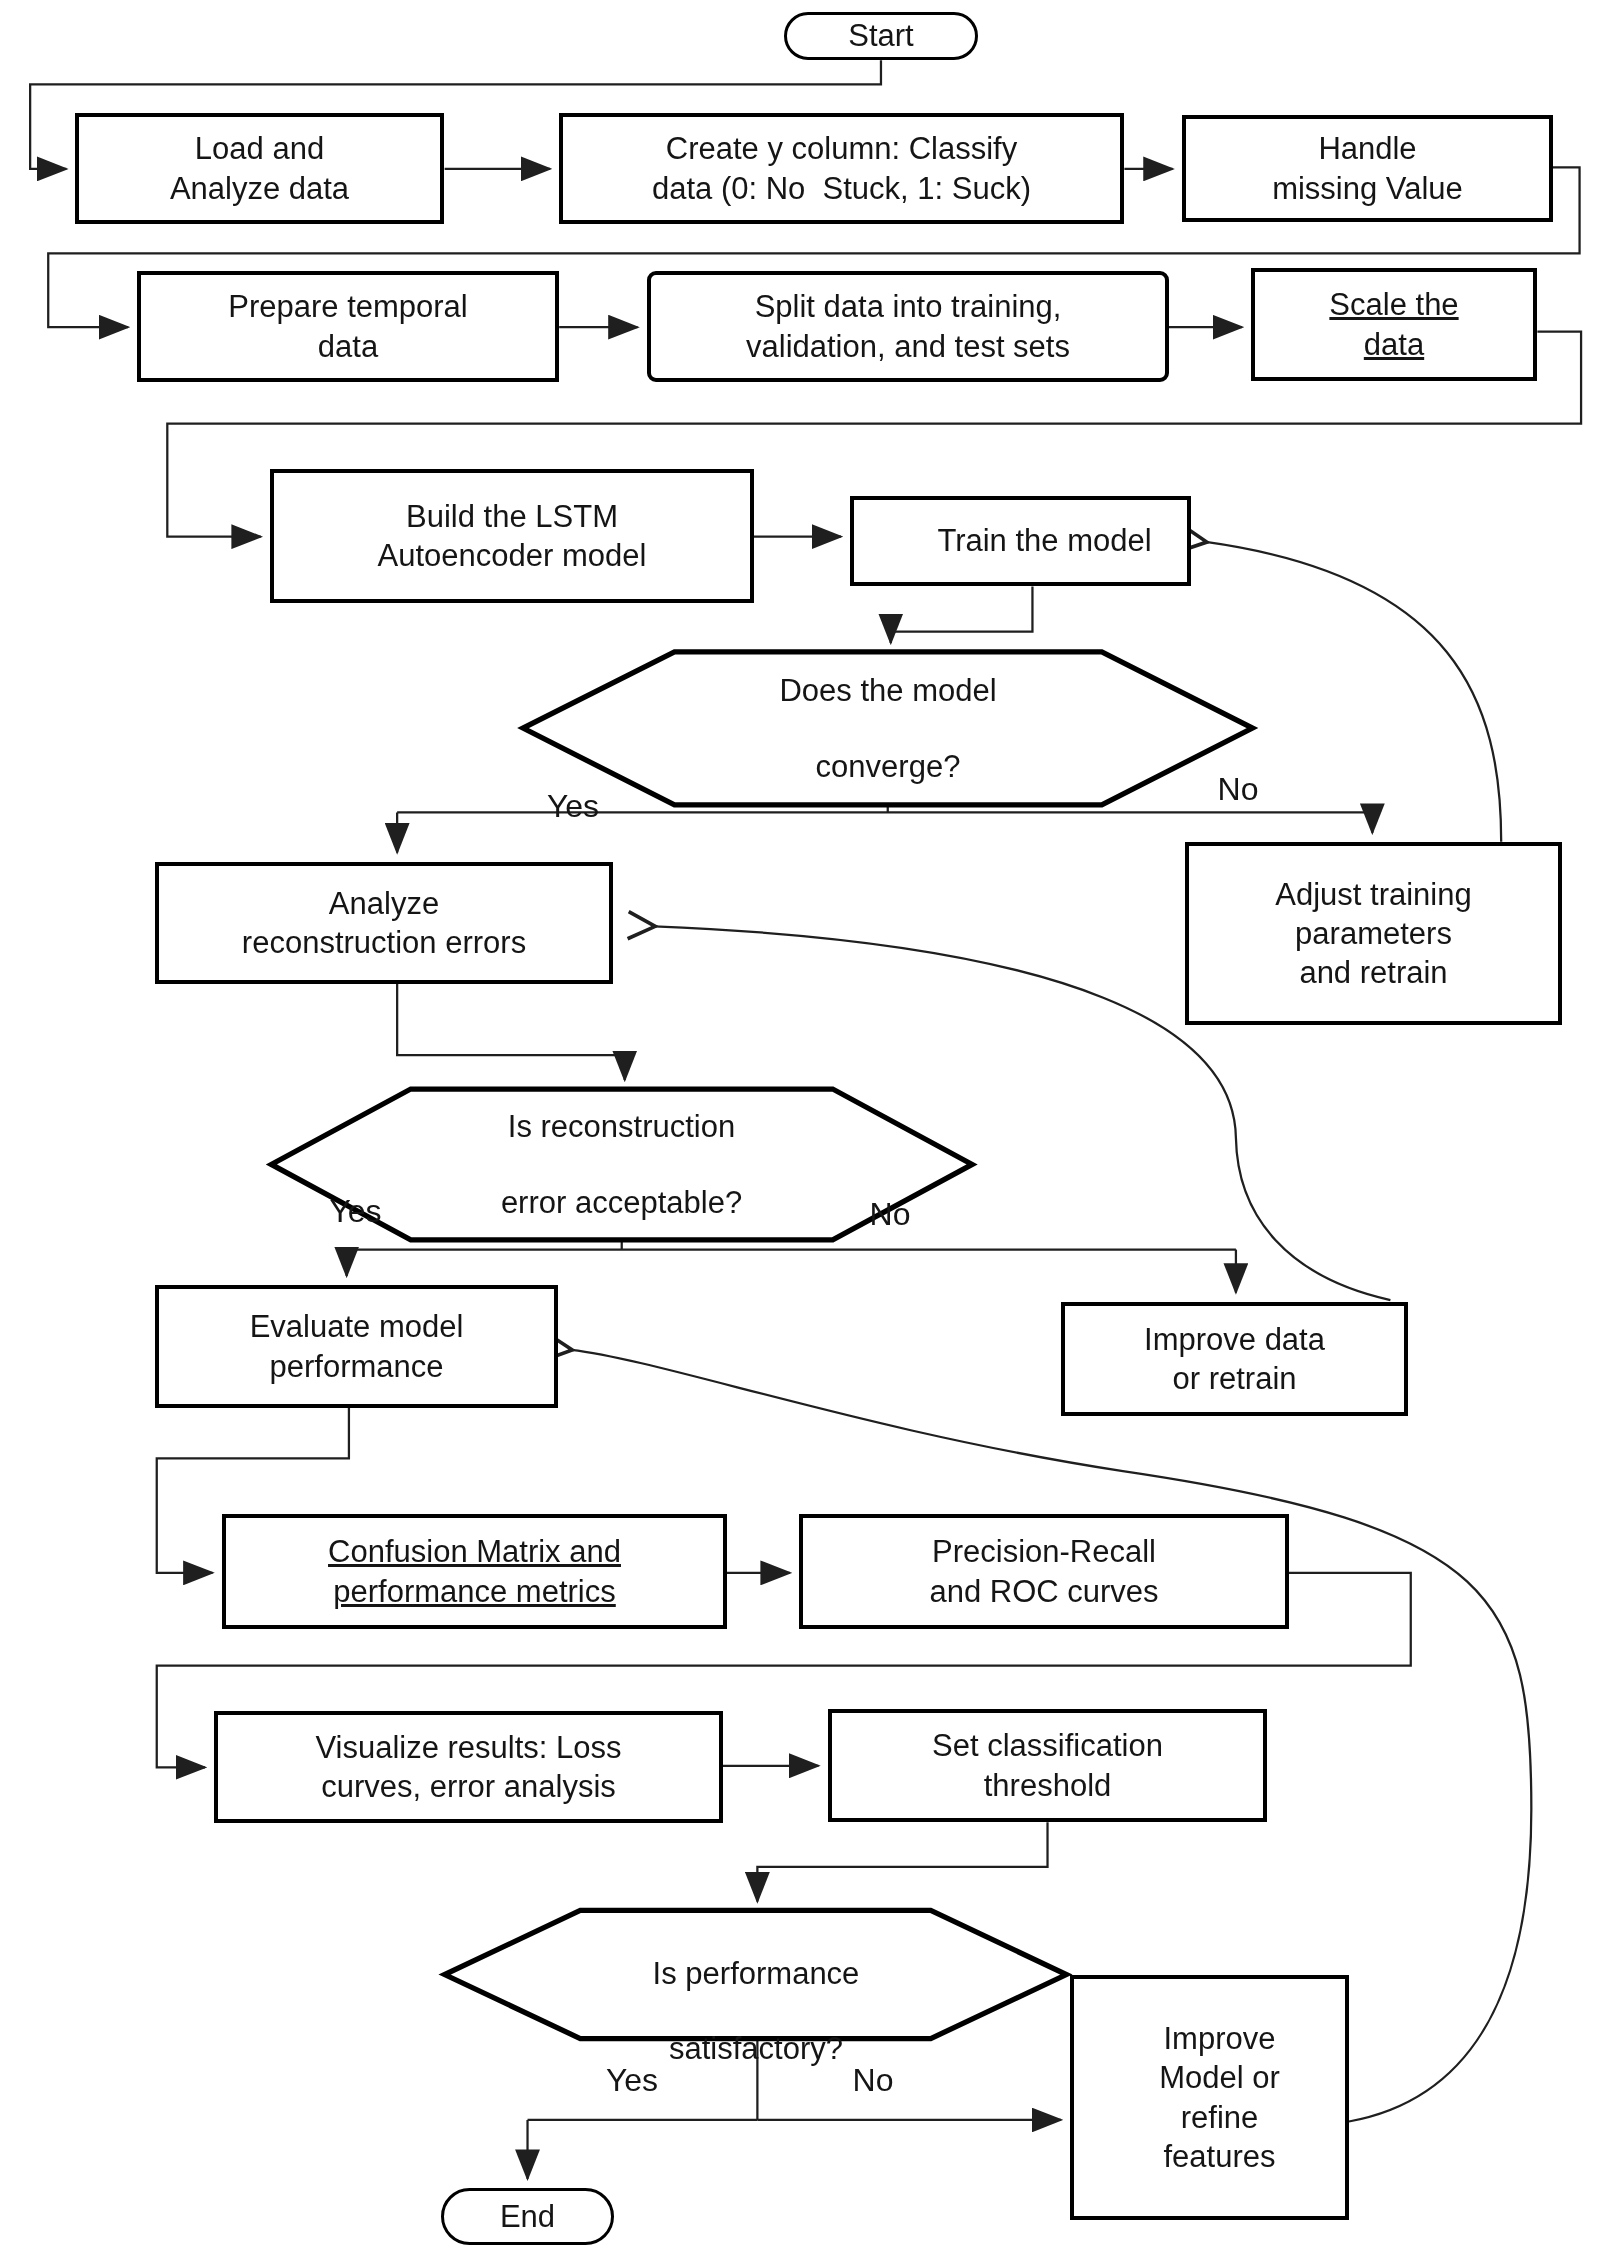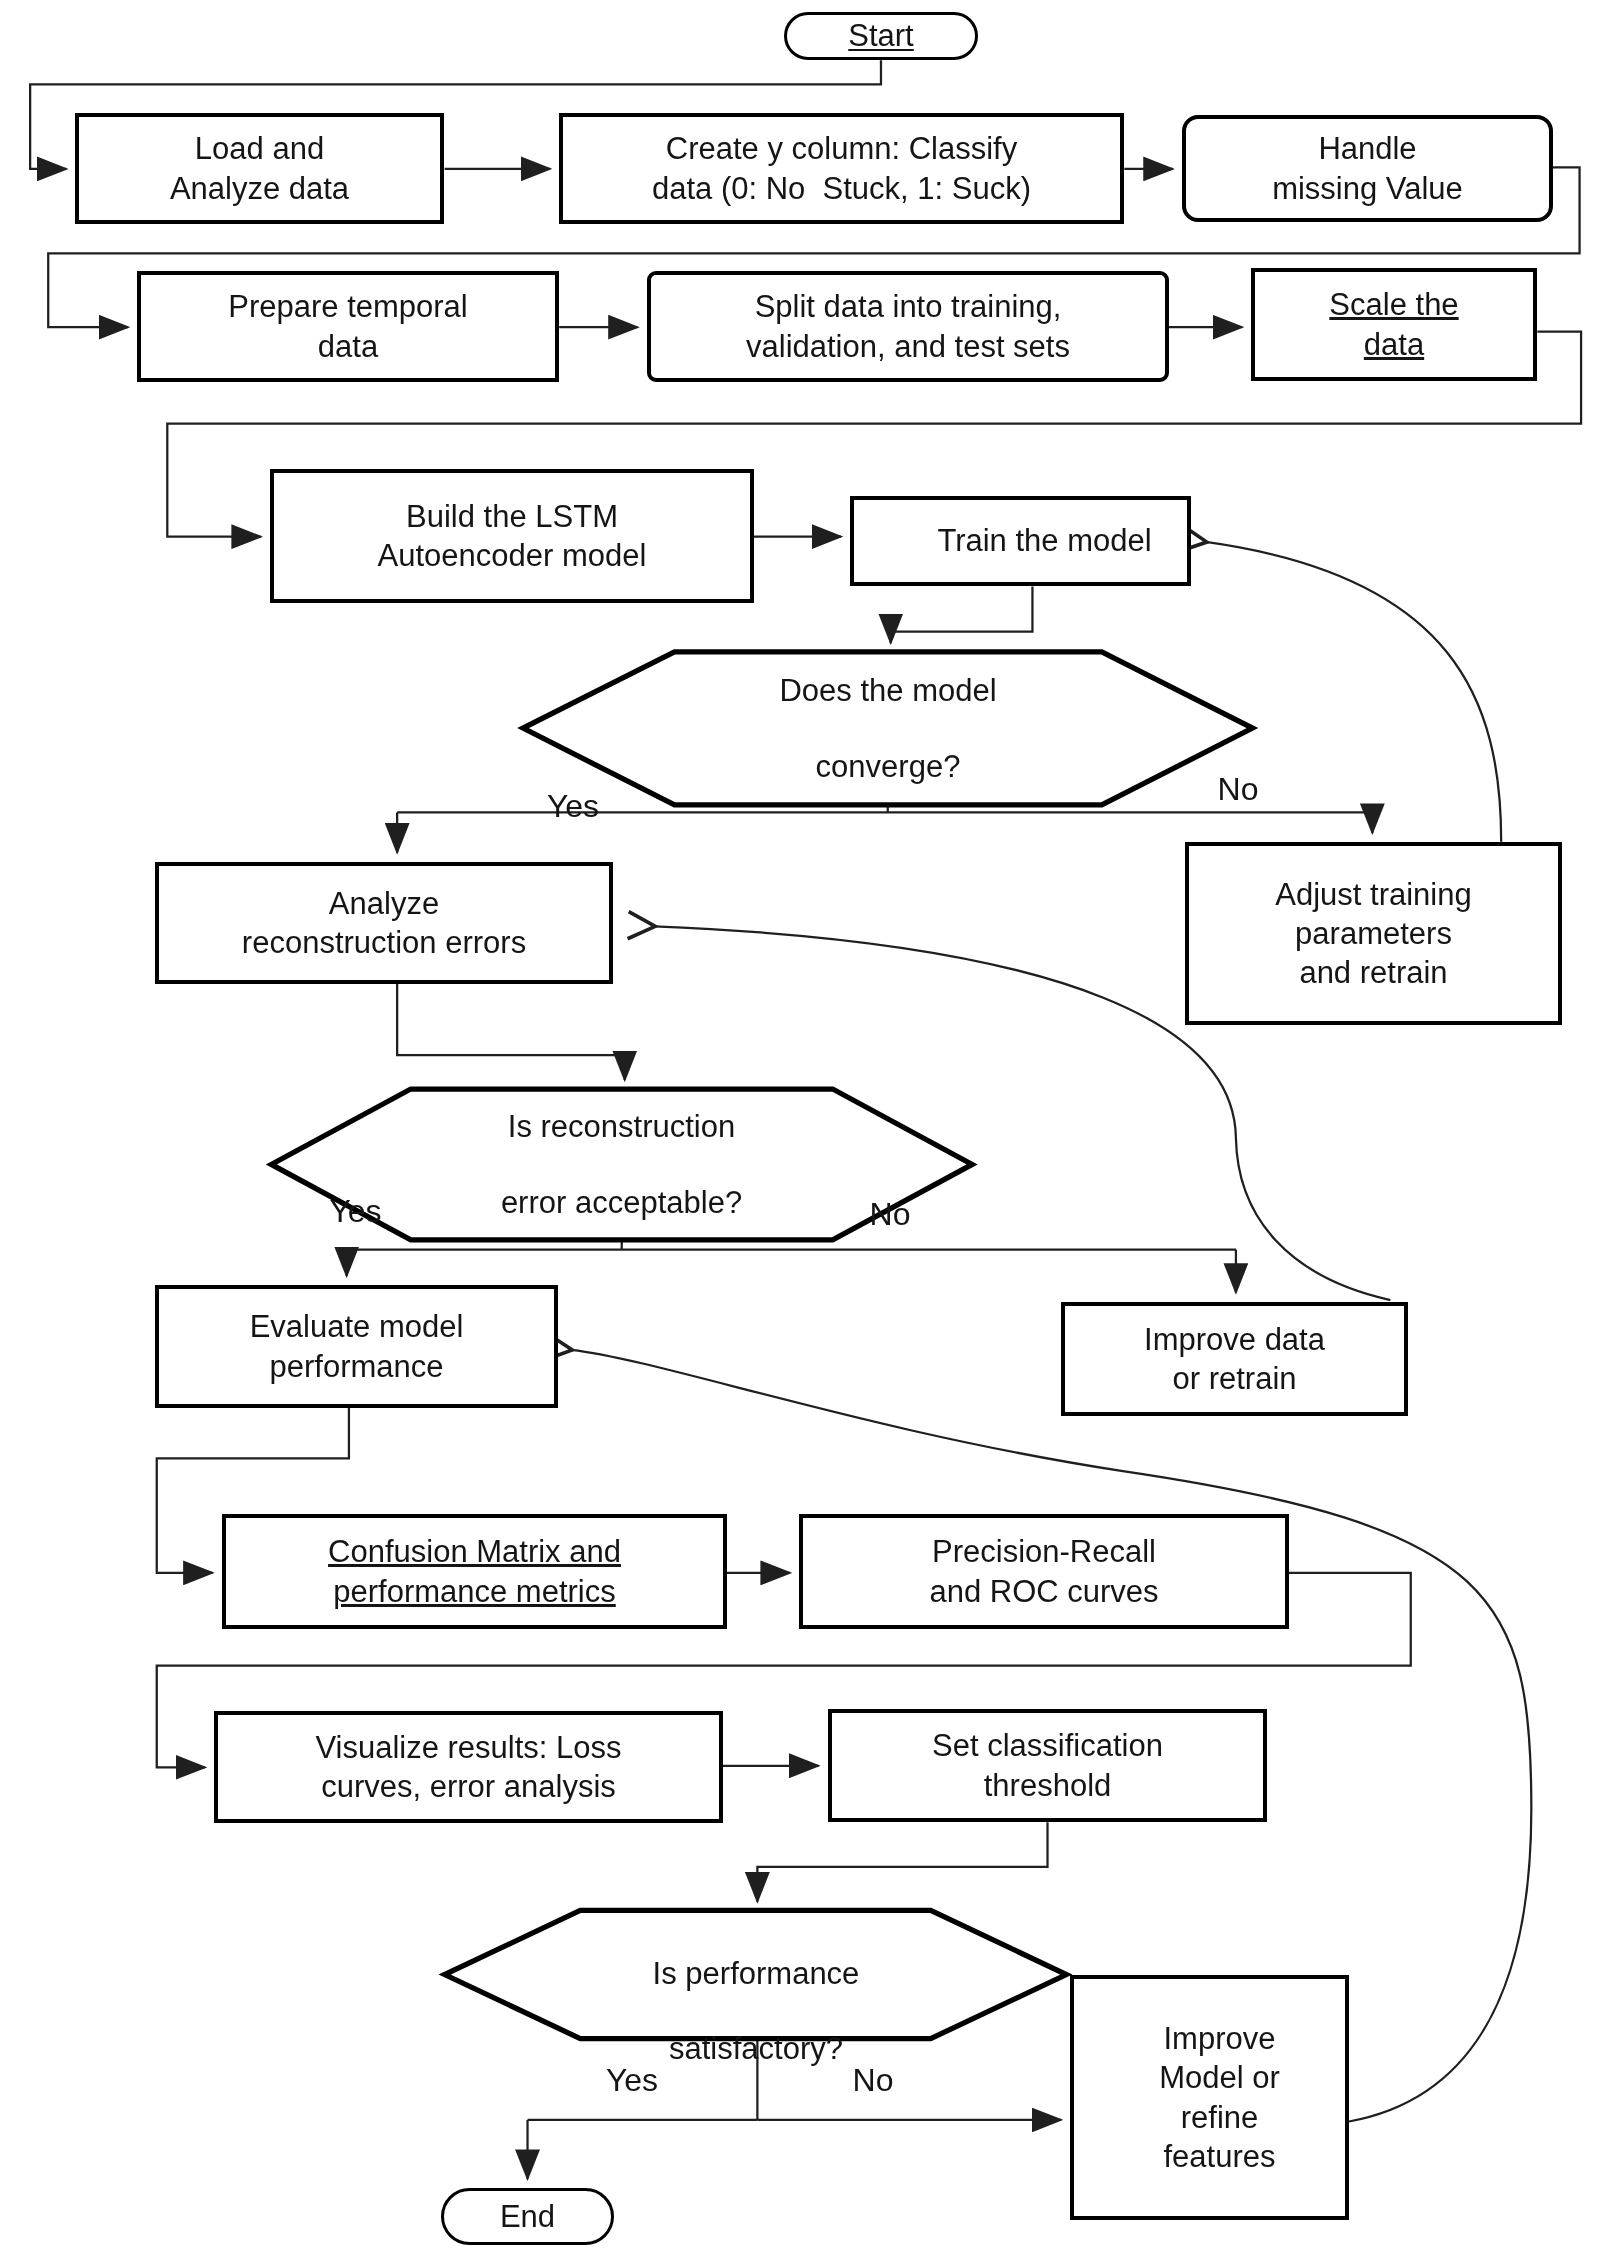--- a/index.html
+++ b/index.html
@@ -22,21 +22,21 @@
   }
   .process{border:4.5px solid #000000;}
   .terminator{border:3.8px solid #000000;border-radius:753px;background:#ffffff;}
   .hextext{background:transparent;gap:36px;}
   .edge-label{
     position:absolute;
     font-size:32px;line-height:1;
     text-align:center;
     background:transparent;
   }
-  .underlined{text-decoration:underline;text-decoration-thickness:2.3px;text-underline-offset:3px;}
+  .underlined{text-decoration-thickness:2.3px;text-underline-offset:3px;}
 </style>
 </head>
 <body>
 
 <div class="canvas">
 
   <svg class="connectors" viewBox="0 0 2147 3000">
     <defs>
       <marker id="tri" viewBox="0 0 14 11" refX="13" refY="5.5" markerWidth="14" markerHeight="11" orient="auto">
         <path d="M0,0 L14,5.5 L0,11 z" fill="#1f1f1f"></path>
@@ -107,21 +107,21 @@
   </div>
 
   <div class="node process" style="left:75px;top:113px;width:369px;height:111px;">
     <div>Load and</div>
     <div>Analyze data</div>
   </div>
   <div class="node process" style="left:559px;top:113px;width:565px;height:111px;">
     <div>Create y column: Classify</div>
     <div>data (0: No  Stuck, 1: Suck)</div>
   </div>
-  <div class="node process" style="left:1182px;top:115px;width:371px;height:107px;border-radius:16px;">
+  <div class="node process" style="left:1182px;top:115px;width:371px;height:107px;">
     <div>Handle</div>
     <div>missing Value</div>
   </div>
   <div class="node process" style="left:137px;top:271px;width:422px;height:111px;">
     <div>Prepare temporal</div>
     <div>data</div>
   </div>
   <div class="node process" style="left:647px;top:271px;width:522px;height:111px;border-radius:9px;">
     <div>Split data into training,</div>
     <div>validation, and test sets</div>

